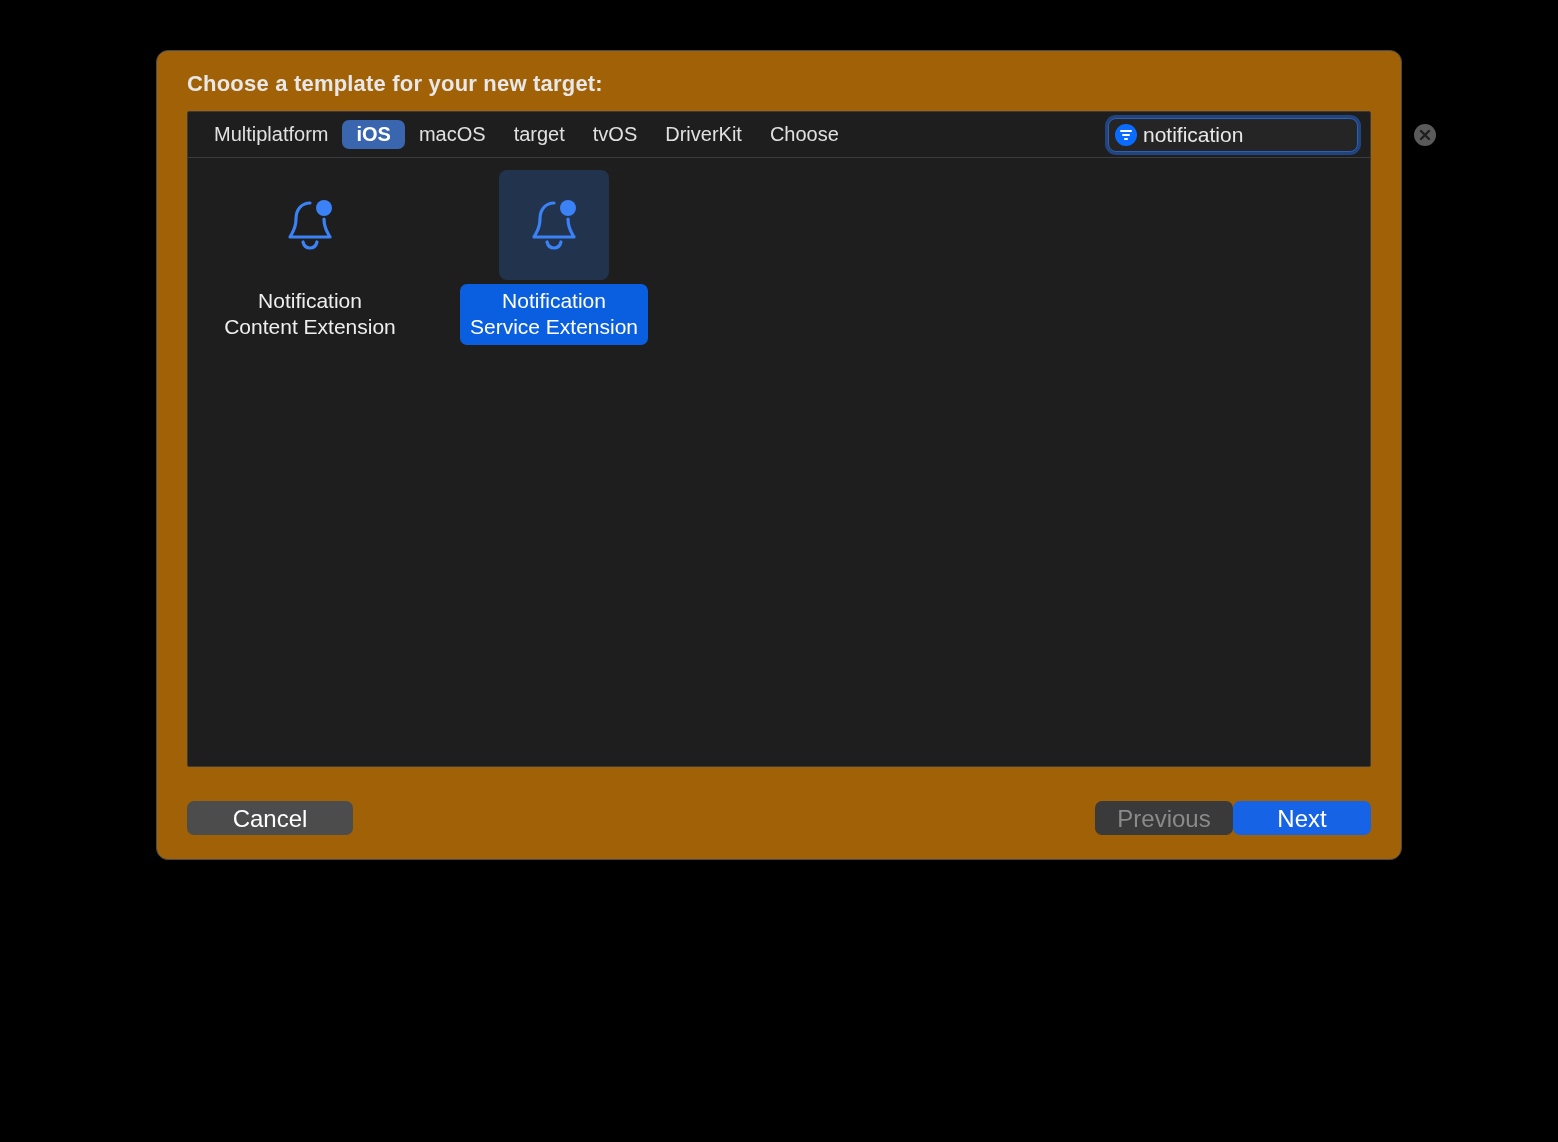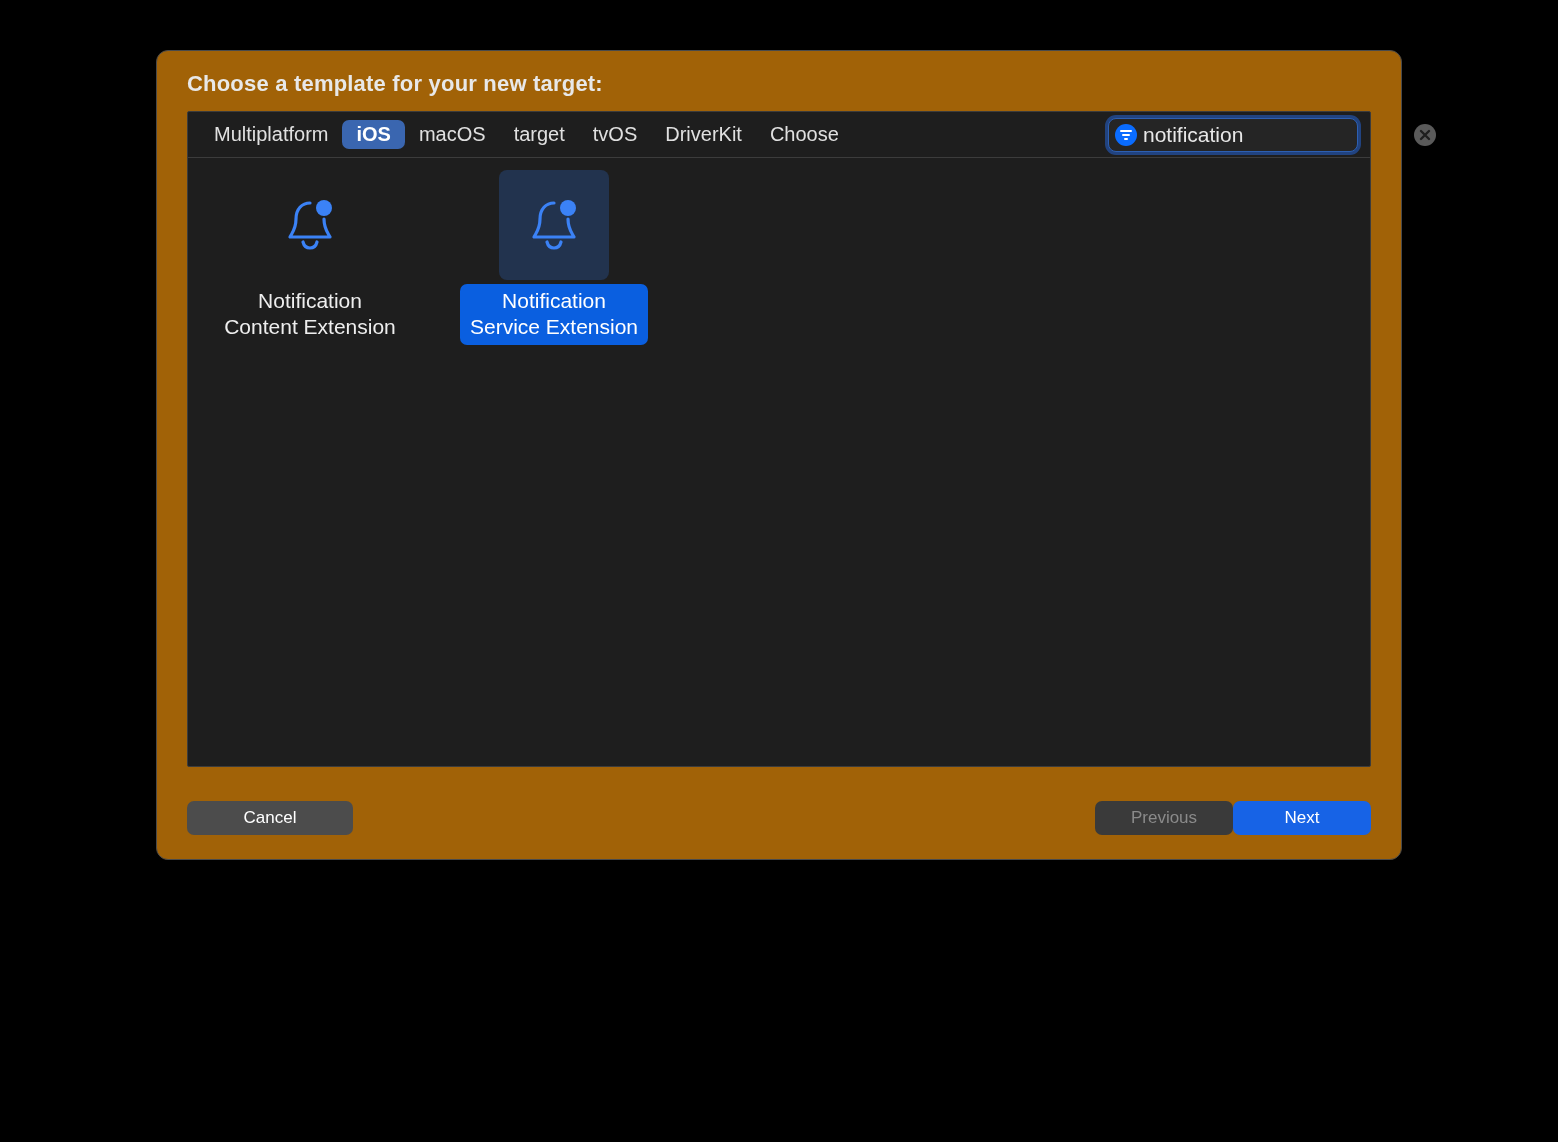--- a/index.html
+++ b/index.html
@@ -177,21 +177,21 @@
     }
 
     .footer {
       display: flex;
       align-items: center;
       padding-top: 34px;
     }
     .btn {
       height: 34px;
       border-radius: 7px;
-      font-size: 17px;
+      font-size: 24px;
       font-family: inherit;
       border: none;
       padding: 4px 18px;
       min-width: 138px;
       cursor: default;
       user-select: none;
     }
     .btn.secondary {
       background: #4c4c4c;
       color: #fff;

